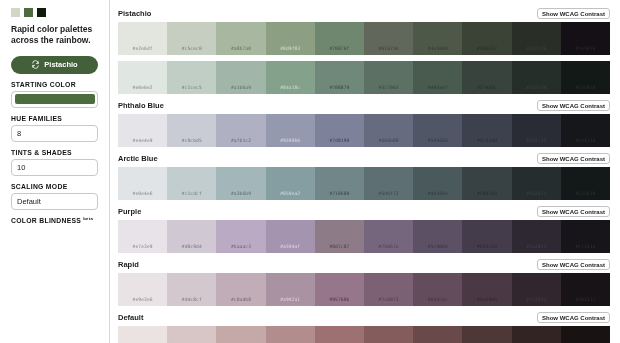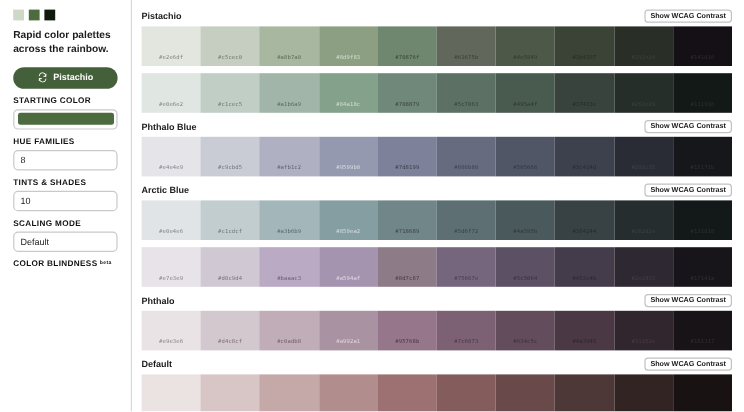--- a/index.html
+++ b/index.html
@@ -284,20 +284,24 @@
           </div>
           <div class="swatch" style="background: rgb(38, 45, 46);">
             <span style="color: rgb(67, 74, 75);">#262d2e</span>
           </div>
           <div class="swatch" style="background: rgb(19, 24, 24);">
             <span style="color: rgb(54, 60, 60);">#131818</span>
           </div>
         </div>
       </div>
       <div class="palette-row">
+        <div class="row-head">
+          <div class="row-title">Purple</div>
+          <button class="wcag-btn">Show WCAG Contrast</button>
+        </div>
         <div class="swatches">
           <div class="swatch" style="background: rgb(231, 227, 233);">
             <span style="color: rgb(95, 90, 99);">#e7e3e9</span>
           </div>
           <div class="swatch" style="background: rgb(208, 201, 212);">
             <span style="color: rgb(84, 78, 89);">#d0c9d4</span>
           </div>
           <div class="swatch" style="background: rgb(186, 170, 195);">
             <span style="color: rgb(76, 61, 85);">#baaac3</span>
           </div>
@@ -319,21 +323,21 @@
           <div class="swatch" style="background: rgb(46, 40, 51);">
             <span style="color: rgb(76, 70, 83);">#2e2833</span>
           </div>
           <div class="swatch" style="background: rgb(23, 20, 26);">
             <span style="color: rgb(61, 57, 65);">#17141a</span>
           </div>
         </div>
       </div>
       <div class="palette-row">
         <div class="row-head">
-          <div class="row-title">Phthalo</div>
+          <div class="row-title">Rapid</div>
           <button class="wcag-btn">Show WCAG Contrast</button>
         </div>
         <div class="swatches">
           <div class="swatch" style="background: rgb(233, 227, 230);">
             <span style="color: rgb(97, 90, 94);">#e9e3e6</span>
           </div>
           <div class="swatch" style="background: rgb(212, 200, 207);">
             <span style="color: rgb(87, 77, 83);">#d4c8cf</span>
           </div>
           <div class="swatch" style="background: rgb(192, 173, 184);">

